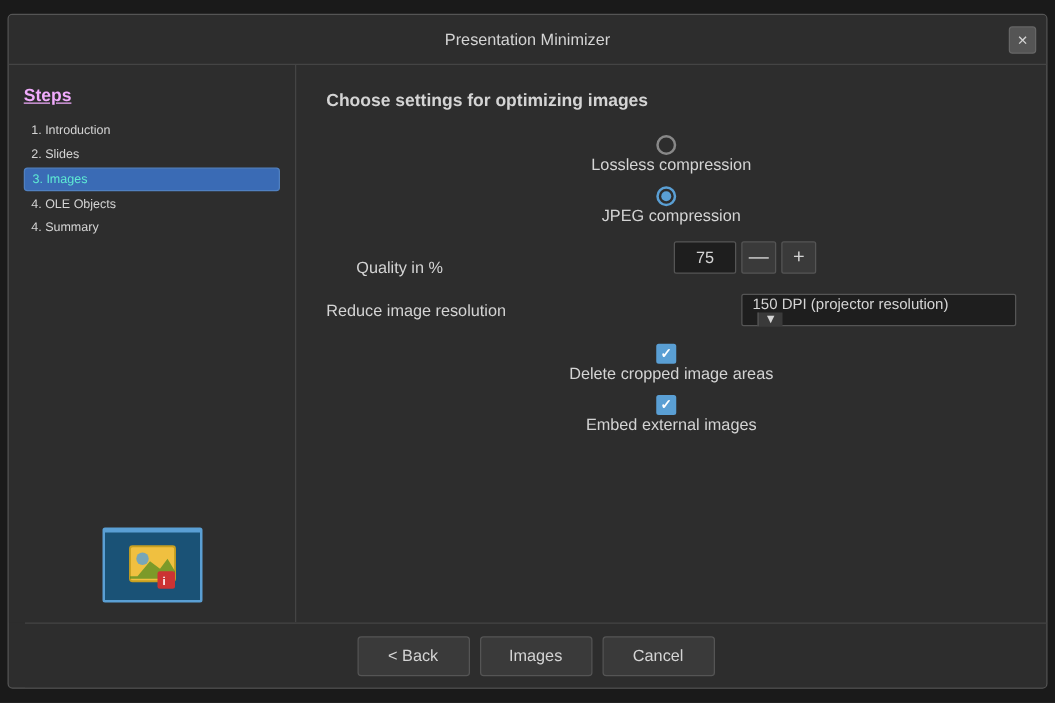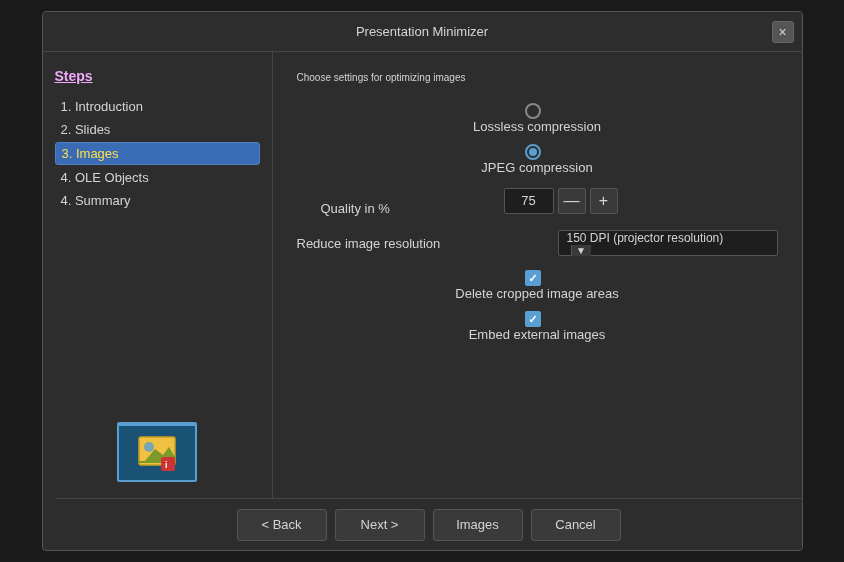--- a/index.html
+++ b/index.html
@@ -10,21 +10,21 @@
       align-items: center;
       justify-content: center;
       width: 844px;
       height: 562px;
       font-family: 'Segoe UI', Tahoma, Geneva, Verdana, sans-serif;
       font-size: 13px;
       color: #d4d4d4;
     }
 
     .dialog {
-      width: 761px;
+      width: 832px;
       height: 540px;
       background: #2d2d2d;
       border: 1px solid #555;
       border-radius: 4px;
       display: flex;
       flex-direction: column;
       overflow: hidden;
     }
 
     .title-bar {
@@ -84,27 +84,27 @@
       font-size: 14px;
       margin-bottom: 12px;
       text-decoration: underline;
     }
 
     .sidebar-item {
       padding: 3px 6px;
       cursor: pointer;
       border-radius: 3px;
       color: #d4d4d4;
-      font-size: 13px;
+      font-size: 10px;
       margin-bottom: 2px;
     }
 
     .sidebar-item.active {
       background: #3a6bb5;
-      color: #fde047;
+      color: #5eead4;
       border: 1px solid #5080c0;
     }
 
     .sidebar-thumbnail {
       margin-top: auto;
       display: flex;
       align-items: center;
       justify-content: center;
       padding-top: 16px;
     }
@@ -129,22 +129,22 @@
     }
 
     .main-content {
       flex: 1;
       padding: 20px 24px;
       display: flex;
       flex-direction: column;
     }
 
     .section-title {
-      font-size: 10px;
-      font-weight: normal;
+      font-size: 14px;
+      font-weight: bold;
       color: #d4d4d4;
       margin-bottom: 20px;
     }
 
     .option-row {
       display: flex;
       align-items: center;
       margin-bottom: 10px;
       flex-direction: column;
     }
@@ -405,17 +405,16 @@
 
       <div class="option-row">
         <div class="checkbox-input"></div>
         <span class="option-label">Embed external images</span>
       </div>
     </div>
   </div>
 
   <div class="footer">
     <div class="footer-btn">&lt; Back</div>
-    <div class="footer-btn">Next &gt;</div>
     <div class="footer-btn">Images</div>
     <div class="footer-btn">Cancel</div>
   </div>
 </div>
 
 </body></html>

